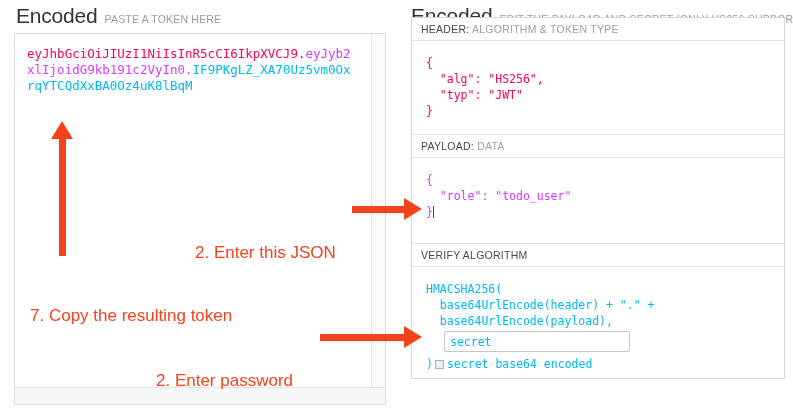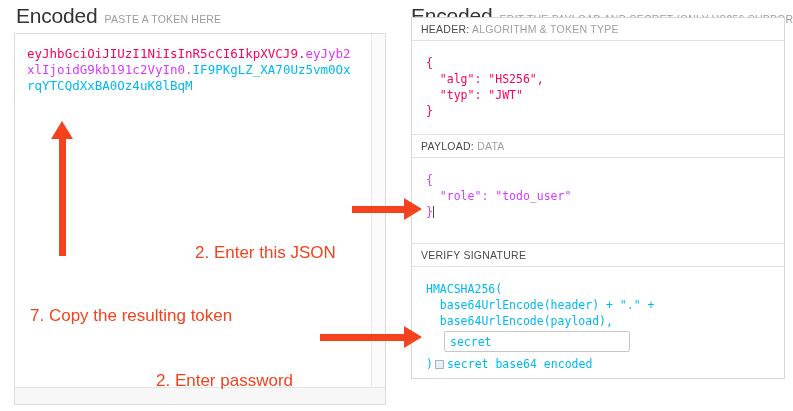--- a/index.html
+++ b/index.html
@@ -169,21 +169,21 @@
 
     <div class="sect-label">
       <span class="strong">PAYLOAD:</span>
       <span class="light">DATA</span>
     </div>
     <div class="sect-body" id="payload-body"><span>{
   "role": "todo_user"
 }</span><span class="caret"></span></div>
 
     <div class="sect-label">
-      <span class="strong">VERIFY SIGNATURE</span>
+      <span class="strong">VERIFY ALGORITHM</span>
     </div>
     <div class="sect-body" id="signature-body"><span>HMACSHA256(</span>
 <span>  base64UrlEncode(header) + "." +</span>
 <span>  base64UrlEncode(payload),</span>
 <input id="secret-input" type="text" value="secret" style=""><span id="b64-row"><span>)</span><span id="b64-checkbox"></span><span>secret base64 encoded</span></span></div>
 
   </div>
 
   <div class="anno-text" id="anno-1">2. Enter password</div>
   <div class="anno-line-h" id="arrow1-line"></div>

